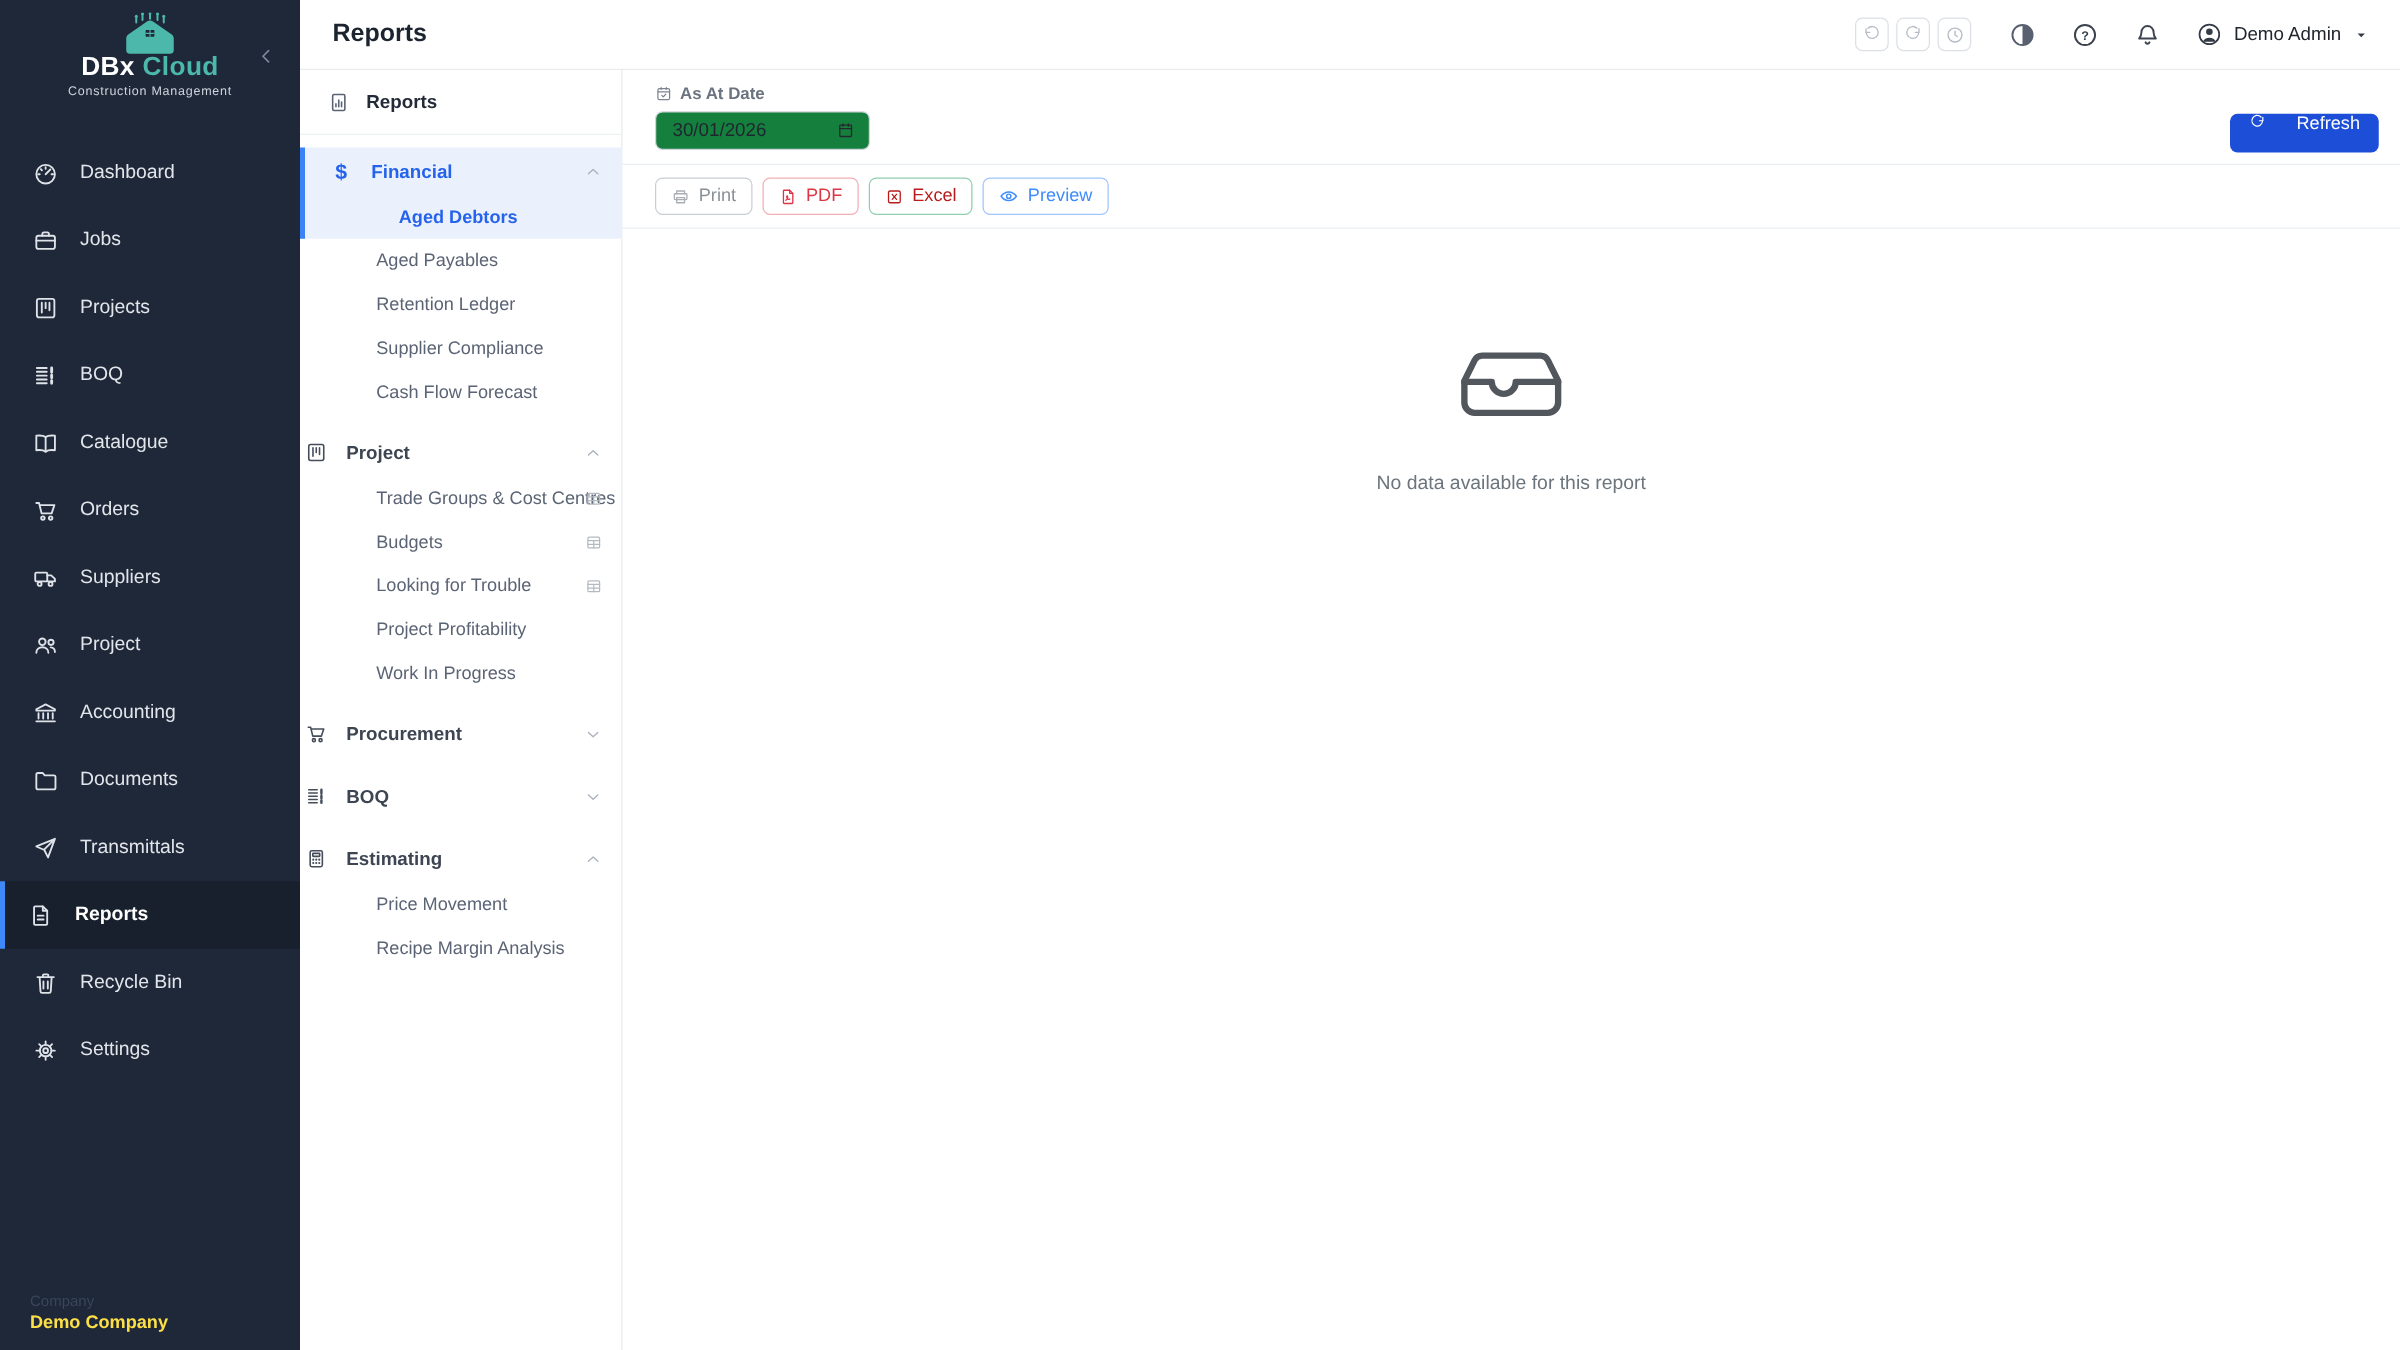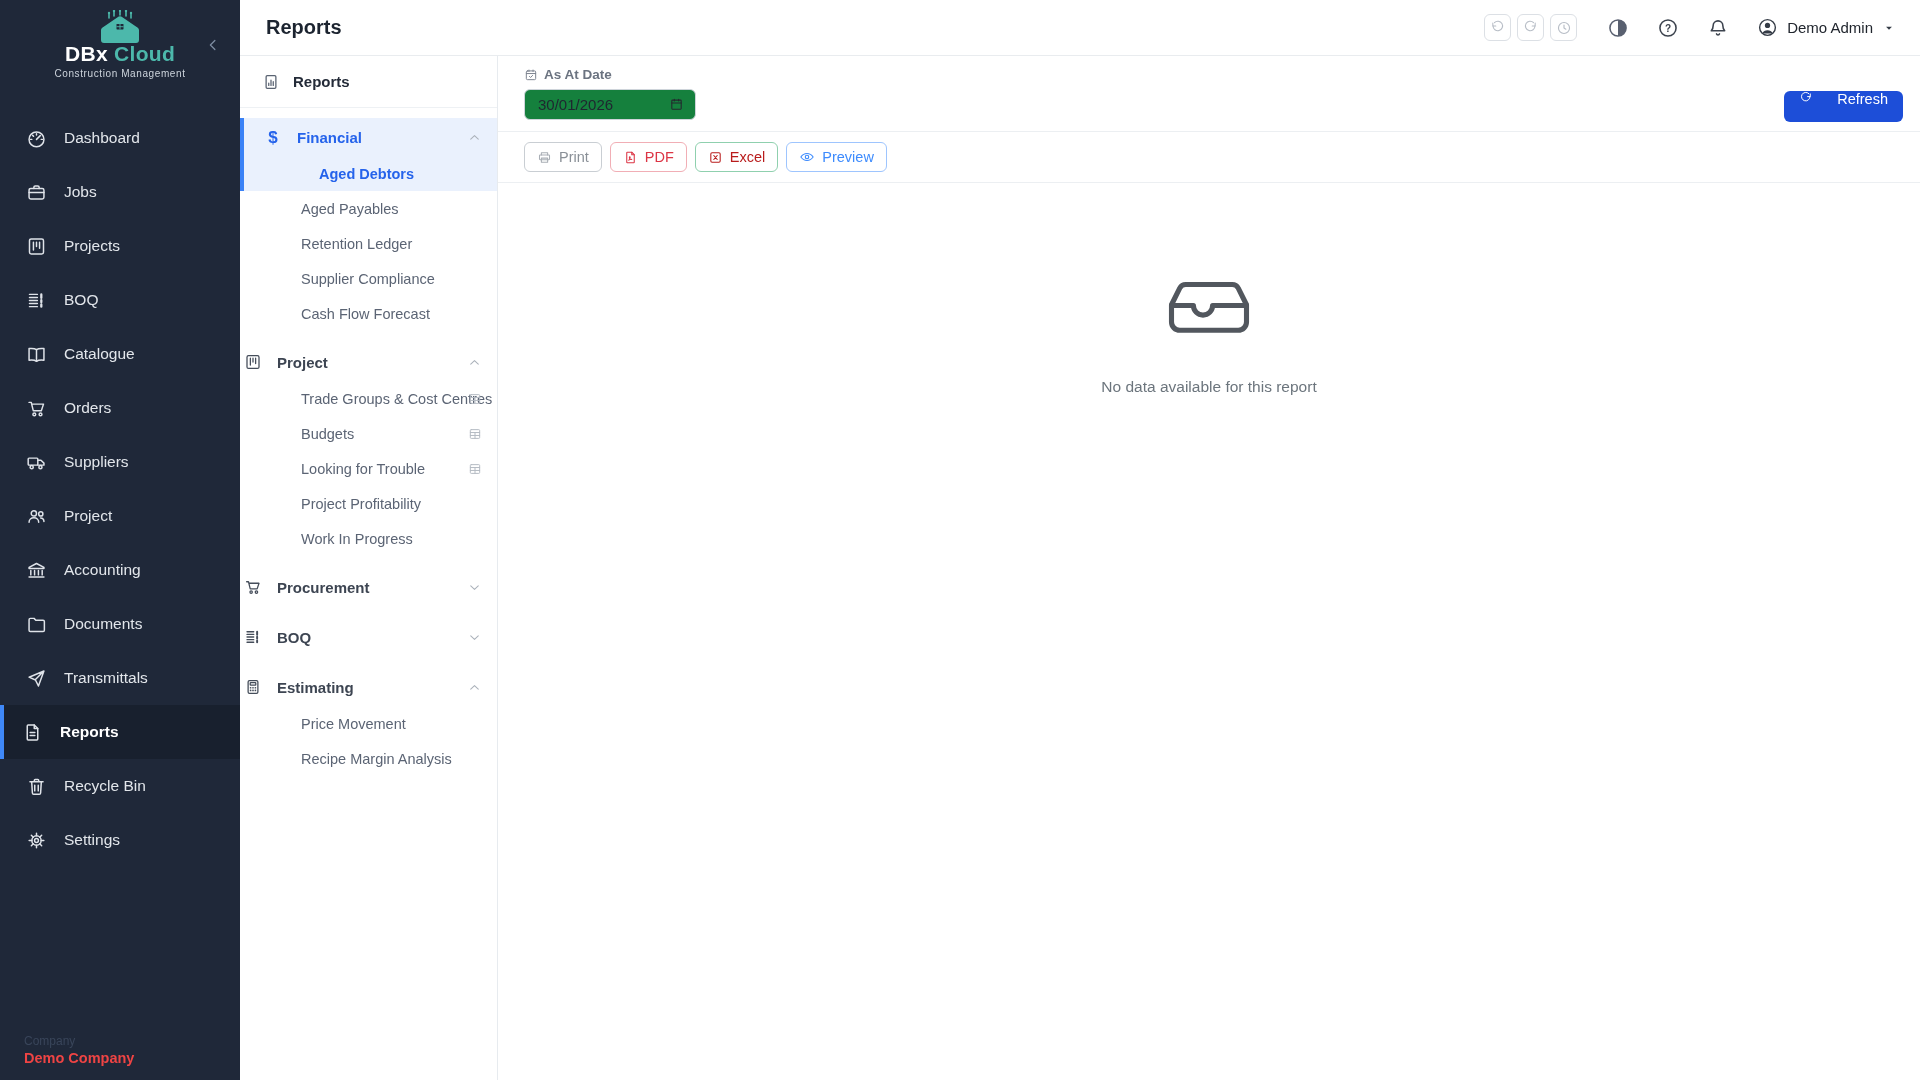--- a/index.html
+++ b/index.html
@@ -18,21 +18,21 @@
   .brand-accent { color:#4cb8ab; }
   .brand-tagline { font-size:10px; color:#cdd4dc; letter-spacing:.6px; margin-top:2px; }
   .collapse-btn { position:absolute; right:18px; top:36px; color:#7d8ca1; cursor:pointer; }
   .nav { margin-top:19px; }
   .nav-item { height:54px; display:flex; align-items:center; gap:17px; padding-left:22px;
     font-size:15.5px; color:#e2e6eb; cursor:pointer; border-left:4px solid transparent; }
   .nav-item .nav-ic { width:21px; height:21px; color:#dfe3e9; flex:0 0 21px; }
   .nav-item.active { background:#18202e; border-left:4px solid #3f88f8; padding-left:18px; font-weight:700; color:#fff; }
   .side-footer { position:absolute; left:24px; bottom:14px; }
   .company-label { font-size:12px; color:#39455a; }
-  .company-name { font-size:14.5px; font-weight:700; color:#ef4444; margin-top:2px; }
+  .company-name { font-size:14.5px; font-weight:700; color:#fde047; margin-top:2px; }
 
   
   .topbar { position:absolute; left:240px; top:0; width:1680px; height:56px; background:#fff;
     border-bottom:1px solid #e9ecef; display:flex; align-items:center; }
   .page-title { margin-left:26px; font-size:20px; font-weight:700; color:#1c2430; }
   .topbar-right { margin-left:auto; margin-right:24px; display:flex; align-items:center; }
   .mini-btn-group { display:flex; gap:6px; margin-right:30px; }
   .mini-btn { width:27px; height:27px; border:1px solid #dce0e5; border-radius:6px; background:#fff;
     color:#b7bdc6; display:flex; align-items:center; justify-content:center; cursor:pointer; }
   .top-ic { color:#3c434e; margin-right:28px; cursor:pointer; }

